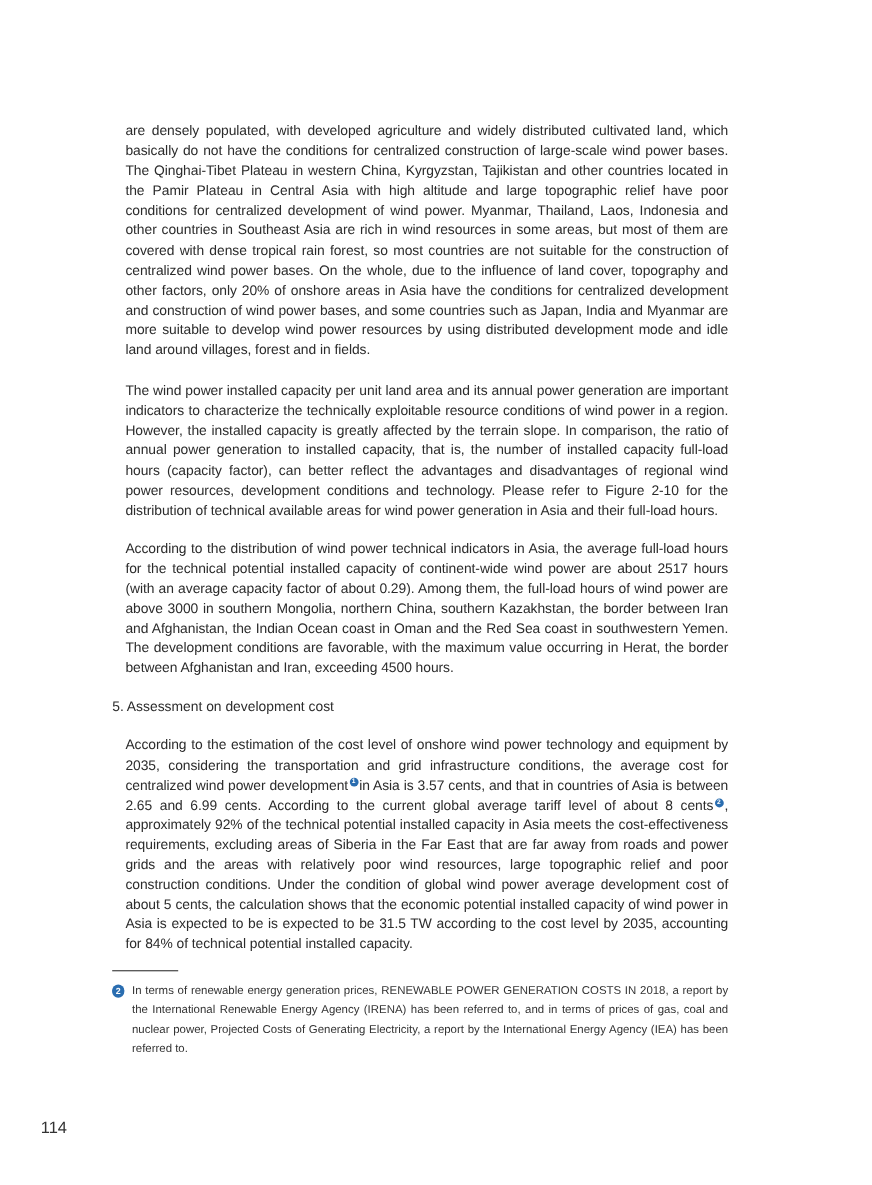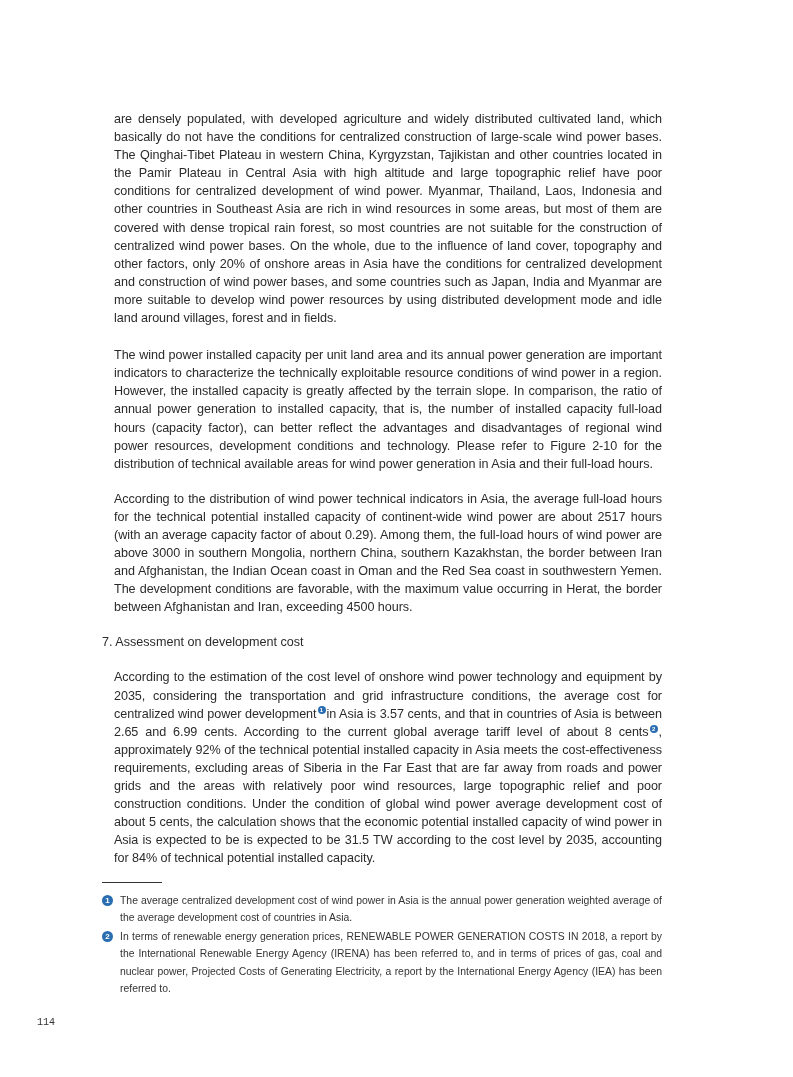--- a/index.html
+++ b/index.html
@@ -26,42 +26,41 @@
   .fn {
     position: relative; padding-left: 18px; font-size: 10.4px; line-height: 17.4px;
     text-align: justify; margin-bottom: 1px; color: #333;
   }
   .fn-mark {
     position: absolute; left: 0; top: 3px; width: 11px; height: 11px; border-radius: 50%;
     background: #2a6db0; color: #fff; font-size: 8px; line-height: 11px; text-align: center;
     font-weight: bold;
   }
   .page-number {
-    position: absolute; left: 37px; top: 1017px; font-size: 10px; color: #333; font-family: Liberation Mono, monospace;
+    position: absolute; left: 37px; top: 1017px; font-size: 15px; color: #333;
   }
 </style>
 </head>
 <body>
 
 <div class="page">
   <p class="para p1">are densely populated, with developed agriculture and widely distributed cultivated land, which basically do not have the conditions for centralized construction of large-scale wind power bases. The Qinghai-Tibet Plateau in western China, Kyrgyzstan, Tajikistan and other countries located in the Pamir Plateau in Central Asia with high altitude and large topographic relief have poor conditions for centralized development of wind power. Myanmar, Thailand, Laos, Indonesia and other countries in Southeast Asia are rich in wind resources in some areas, but most of them are covered with dense tropical rain forest, so most countries are not suitable for the construction of centralized wind power bases. On the whole, due to the influence of land cover, topography and other factors, only 20% of onshore areas in Asia have the conditions for centralized development and construction of wind power bases, and some countries such as Japan, India and Myanmar are more suitable to develop wind power resources by using distributed development mode and idle land around villages, forest and in fields.</p>
   <p class="para">The wind power installed capacity per unit land area and its annual power generation are important indicators to characterize the technically exploitable resource conditions of wind power in a region. However, the installed capacity is greatly affected by the terrain slope. In comparison, the ratio of annual power generation to installed capacity, that is, the number of installed capacity full-load hours (capacity factor), can better reflect the advantages and disadvantages of regional wind power resources, development conditions and technology. Please refer to Figure 2-10 for the distribution of technical available areas for wind power generation in Asia and their full-load hours.</p>
   <p class="para">According to the distribution of wind power technical indicators in Asia, the average full-load hours for the technical potential installed capacity of continent-wide wind power are about 2517 hours (with an average capacity factor of about 0.29). Among them, the full-load hours of wind power are above 3000 in southern Mongolia, northern China, southern Kazakhstan, the border between Iran and Afghanistan, the Indian Ocean coast in Oman and the Red Sea coast in southwestern Yemen. The development conditions are favorable, with the maximum value occurring in Herat, the border between Afghanistan and Iran, exceeding 4500 hours.</p>
 
-  <h3 class="heading">7. Assessment on development cost</h3>
+  <h3 class="heading">5. Assessment on development cost</h3>
 
   <p class="para"><span>According to the estimation of the cost level of onshore wind power technology and equipment by 2035, considering the transportation and grid infrastructure conditions, the average cost for centralized wind power development</span><span class="fn-ref">1</span><span>in Asia is 3.57 cents, and that in countries of Asia is between 2.65 and 6.99 cents. According to the current global average tariff level of about 8 cents</span><span class="fn-ref">2</span><span>, approximately 92% of the technical potential installed capacity in Asia meets the cost-effectiveness requirements, excluding areas of Siberia in the Far East that are far away from roads and power grids and the areas with relatively poor wind resources, large topographic relief and poor construction conditions. Under the condition of global wind power average development cost of about 5 cents, the calculation shows that the economic potential installed capacity of wind power in Asia is expected to be is expected to be 31.5 TW according to the cost level by 2035, accounting for 84% of technical potential installed capacity.</span></p>
 </div>
 
 <div class="rule"></div>
 
 <div class="footnotes">
   <div class="fn">
     <span class="fn-mark">1</span>
-    <span>The average centralized development cost of wind power in Asia is the annual power generation weighted average of the average development cost of countries in Asia.</span>
   </div>
   <div class="fn">
     <span class="fn-mark">2</span>
     <span>In terms of renewable energy generation prices, RENEWABLE POWER GENERATION COSTS IN 2018, a report by the International Renewable Energy Agency (IRENA) has been referred to, and in terms of prices of gas, coal and nuclear power, Projected Costs of Generating Electricity, a report by the International Energy Agency (IEA) has been referred to.</span>
   </div>
 </div>
 
 <div class="page-number">114</div>
 
 </body></html>

